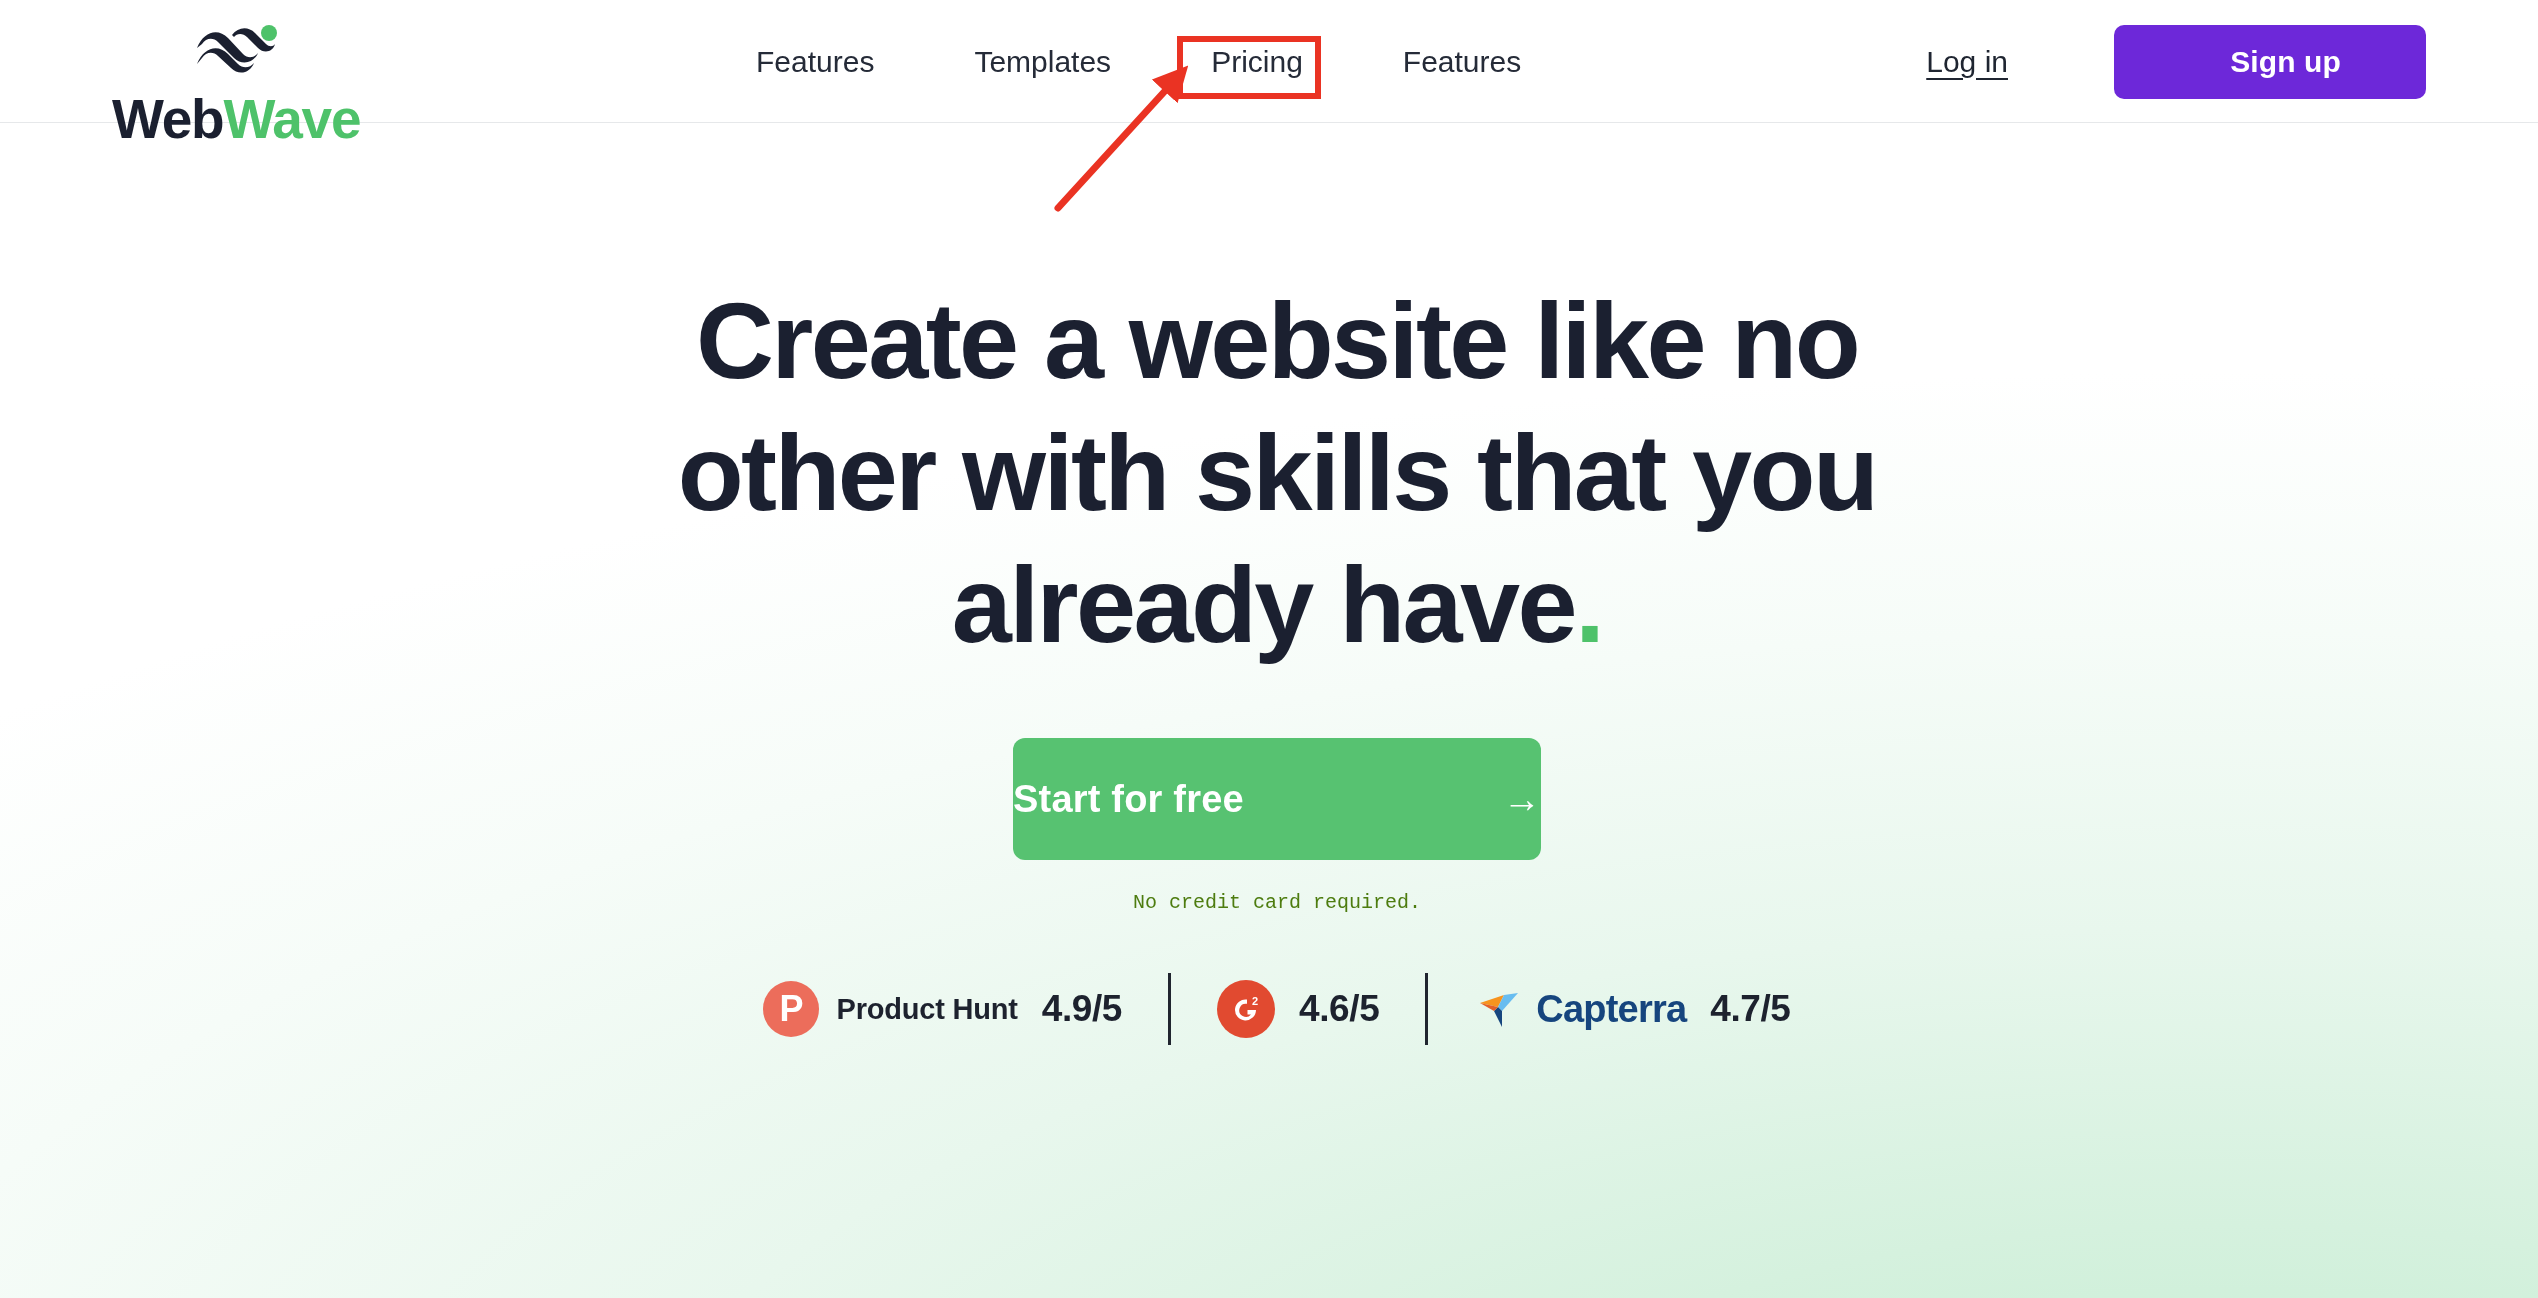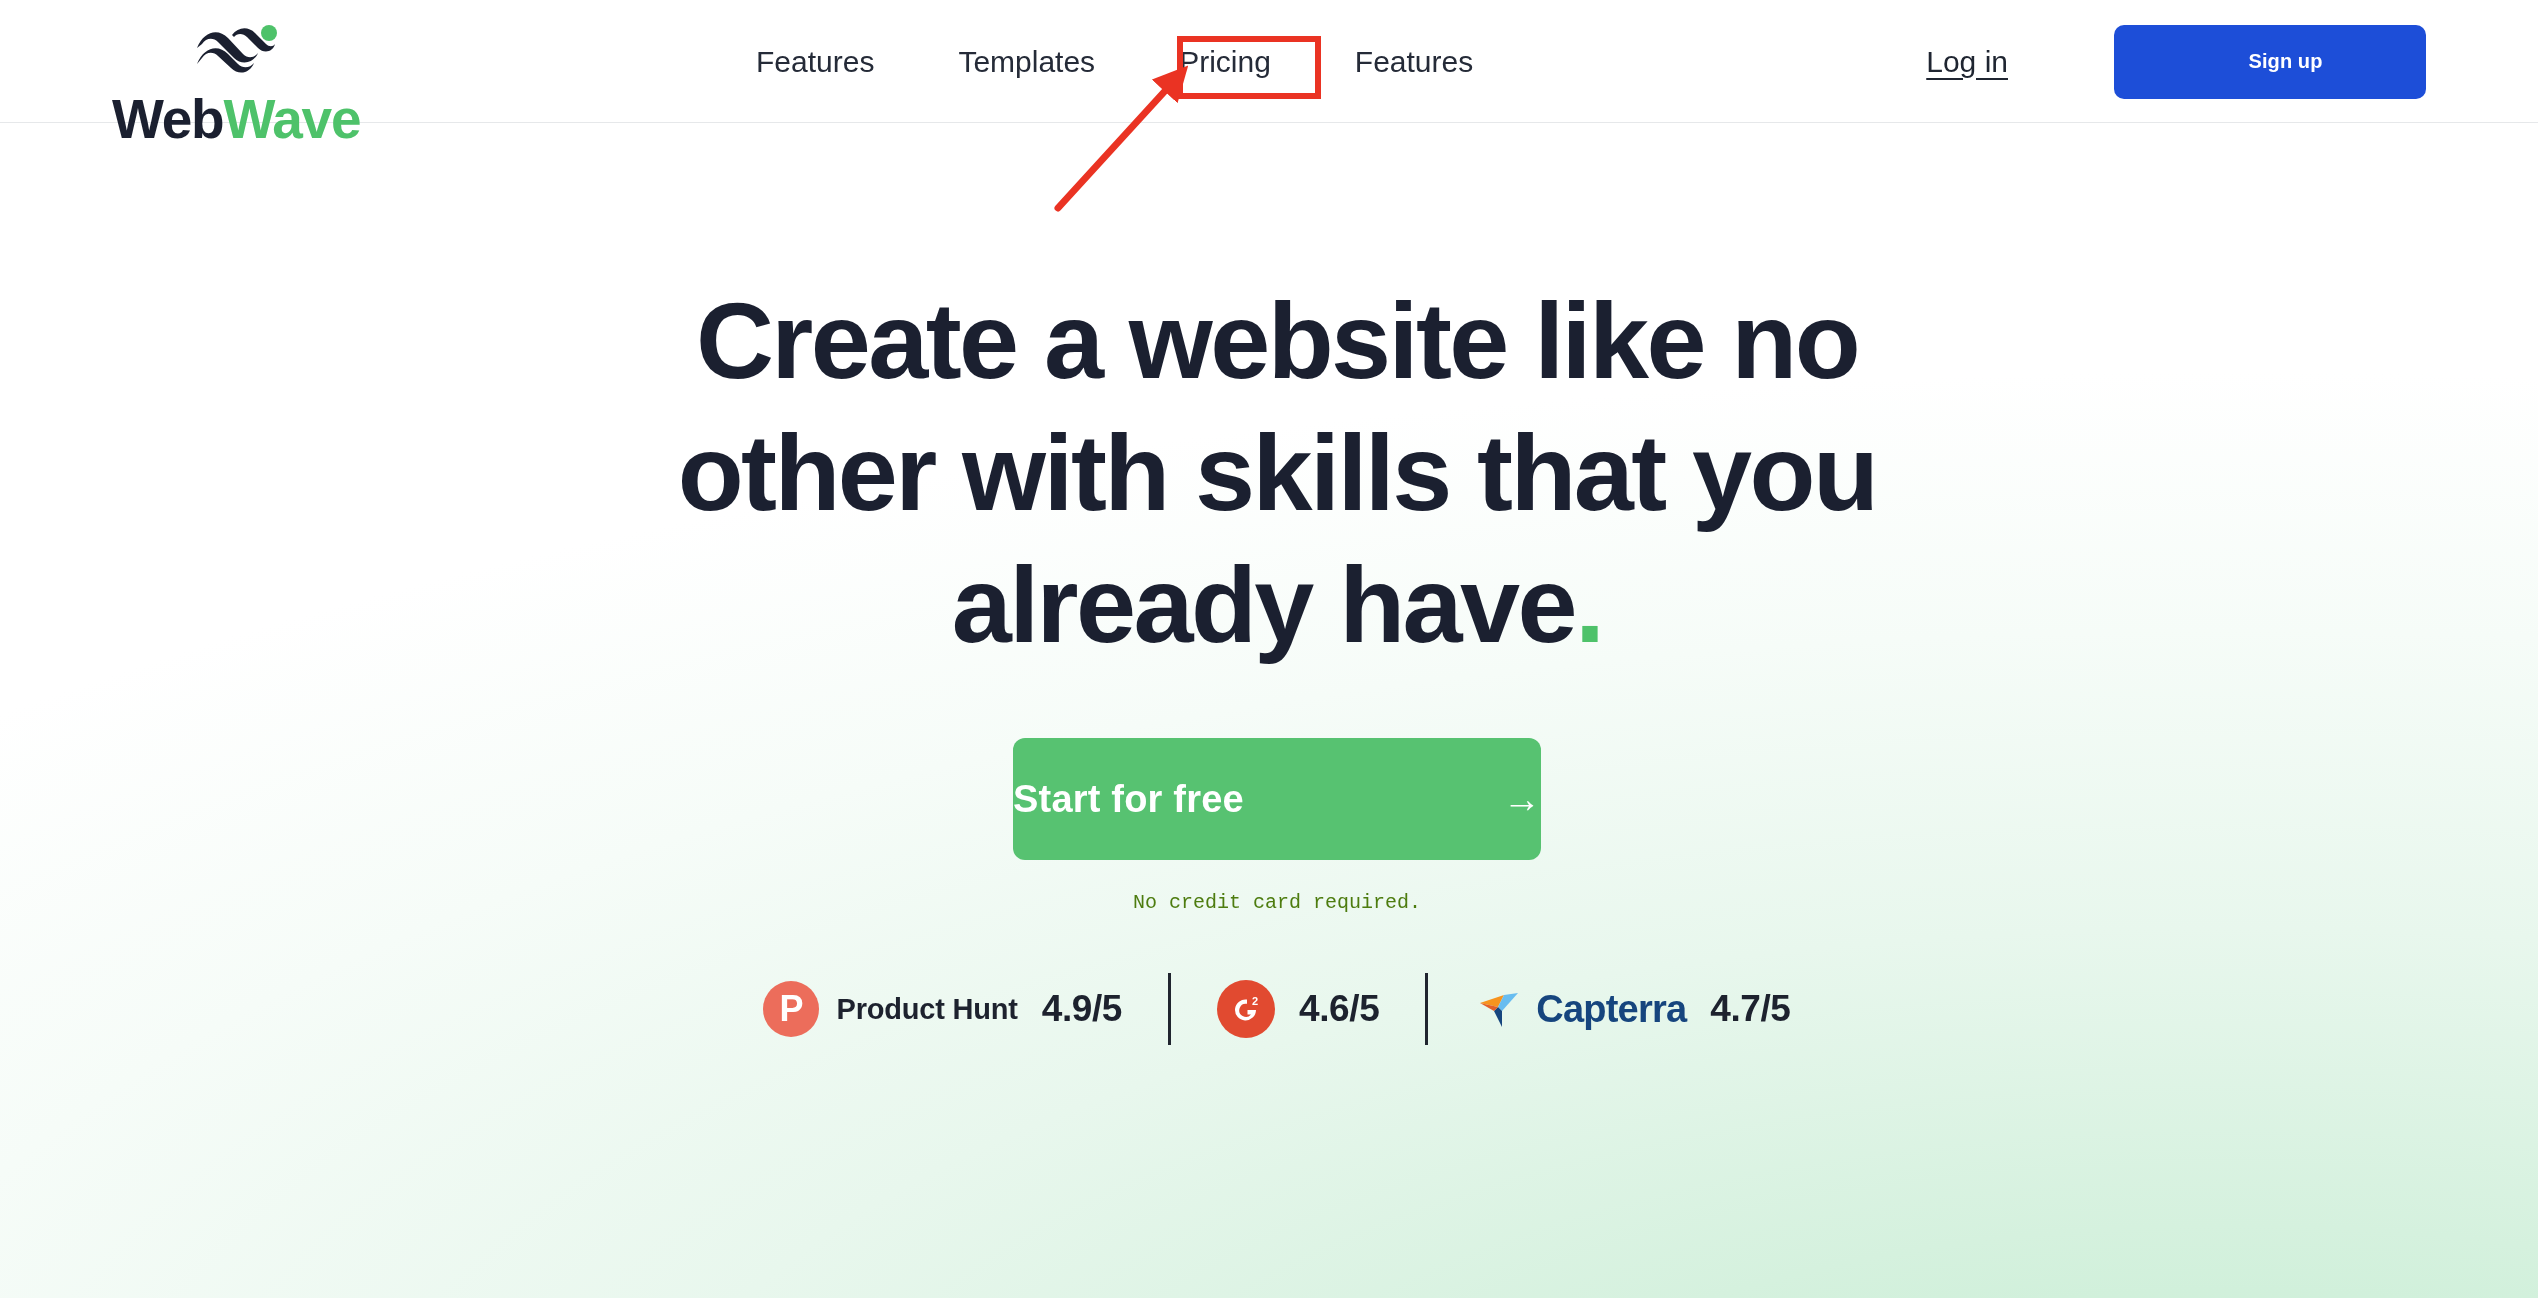--- a/index.html
+++ b/index.html
@@ -74,21 +74,21 @@
   .logo-text .w2 { color: #4ec26a; }
 
   
   .nav {
     position: absolute;
     left: 756px;
     top: 0;
     height: 123px;
     display: flex;
     align-items: center;
-    gap: 0;
+    gap: 16px;
   }
   .nav-item {
     font-size: 30px;
     color: #252b38;
     padding: 0 0;
     margin-right: 84px;
     white-space: nowrap;
     cursor: pointer;
     line-height: 1;
   }
@@ -112,24 +112,24 @@
     text-decoration-thickness: 2px;
     margin-right: 106px;
     white-space: nowrap;
     cursor: pointer;
   }
   .signup-btn {
     width: 312px;
     height: 74px;
     border: none;
     border-radius: 10px;
-    background: #1d4ed8;
+    background: #6d28d9;
     color: #ffffff;
     font-family: "Liberation Sans", sans-serif;
-    font-size: 20px;
+    font-size: 30px;
     font-weight: 700;
     cursor: pointer;
     display: flex;
     align-items: center;
     justify-content: center;
     letter-spacing: 0.1px;
     padding-left: 31px;
   }
 
   

